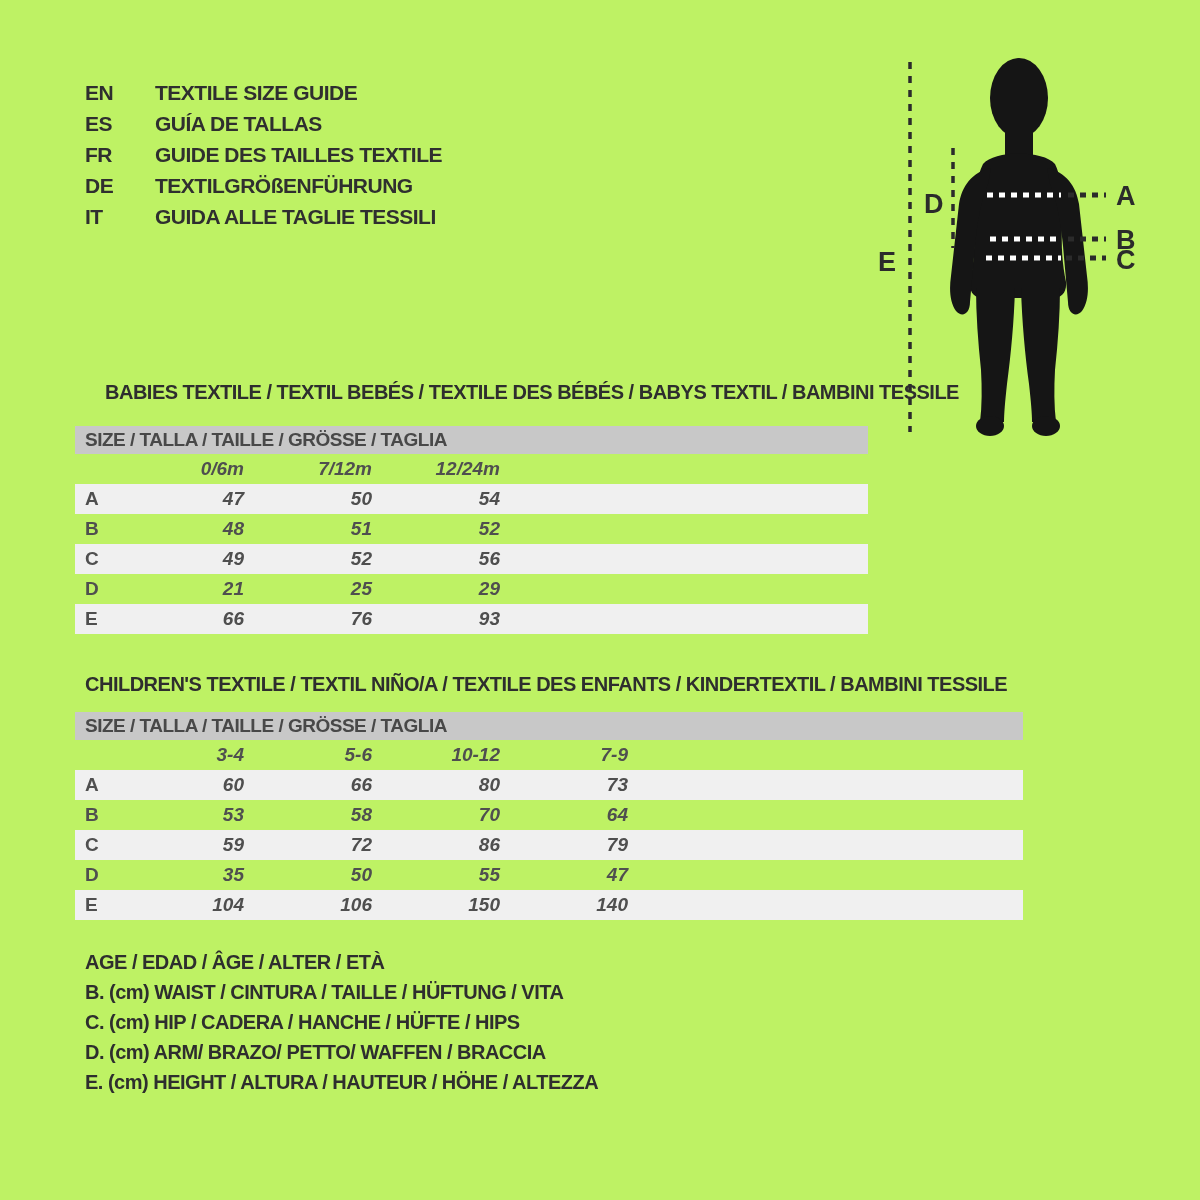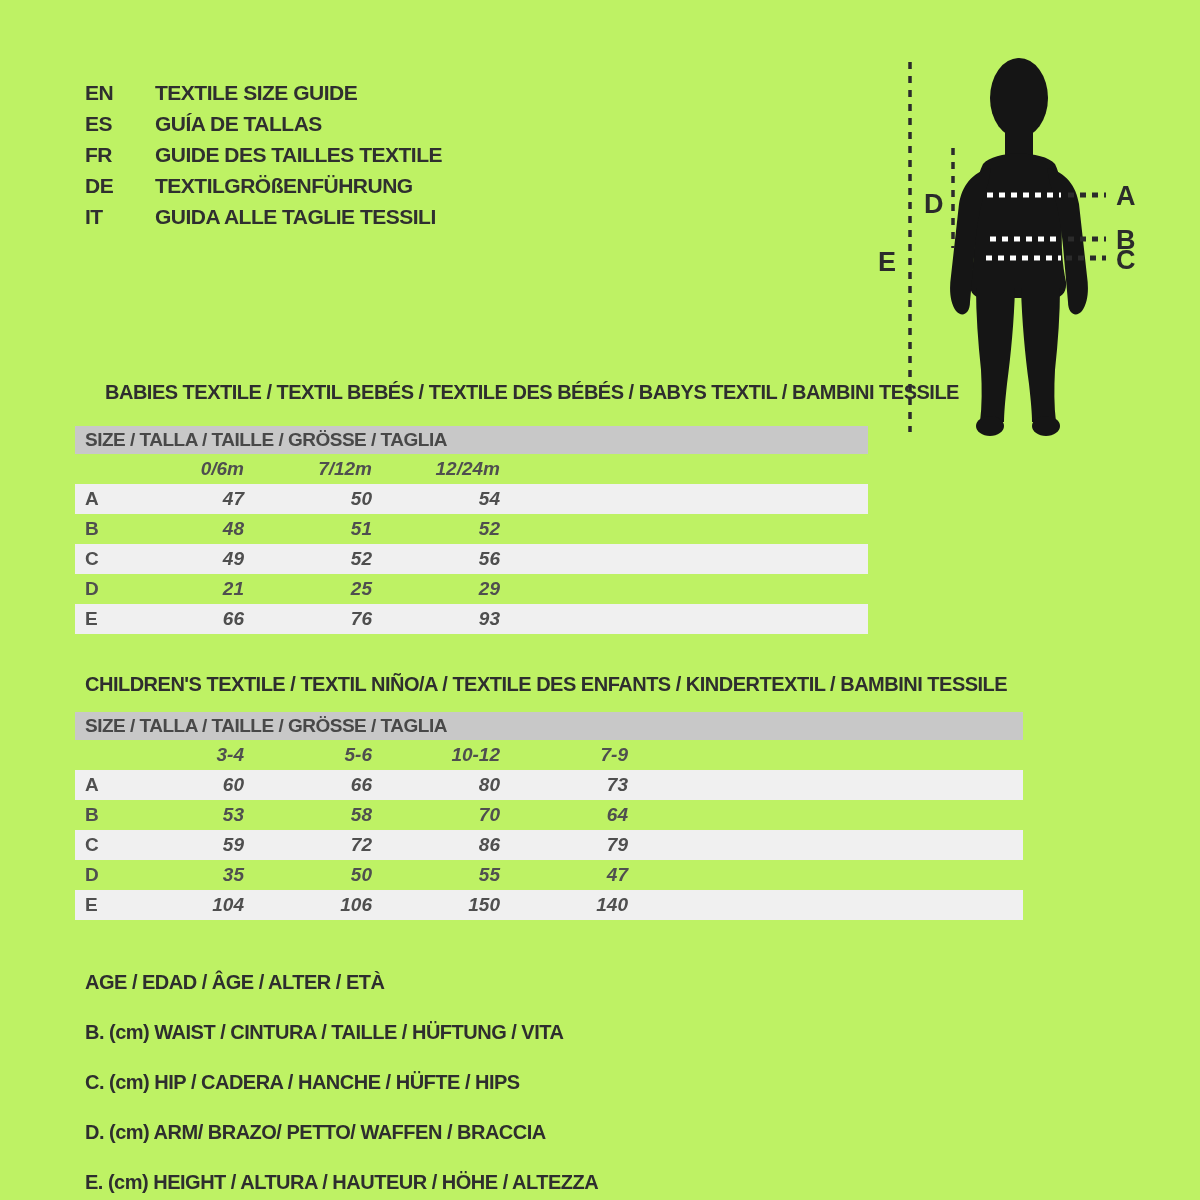--- a/index.html
+++ b/index.html
@@ -19,21 +19,21 @@
   
   .size-table{position:absolute;left:75px;}
   .size-bar{height:28px;line-height:28px;background:#c8c8c8;color:#484848;
     font-size:19px;font-weight:bold;padding-left:10px;letter-spacing:-0.5px;}
   .trow{display:flex;height:30px;line-height:30px;font-size:19px;font-weight:bold;color:#4f4f4f;}
   .trow.stripe{background:#f0f0f0;}
   .tlabel{width:41px;padding-left:10px;box-sizing:border-box;}
   .tcell{width:128px;text-align:right;font-style:italic;}
   
   #legend{position:absolute;left:85px;top:947px;}
-  .legend-line{height:30px;line-height:30px;font-size:20px;font-weight:bold;letter-spacing:-0.5px;color:#2e2e2e;white-space:nowrap;margin-top:20px;}
+  .legend-line{height:30px;line-height:30px;font-size:20px;font-weight:bold;letter-spacing:-0.5px;color:#2e2e2e;white-space:nowrap;}
 </style>
 </head>
 <body>
 
 <div id="canvas">
 
   <div id="lang" class="cond">
     <div class="lang-row">
       <span class="lang-code">EN</span>
       <span>TEXTILE SIZE GUIDE</span>

